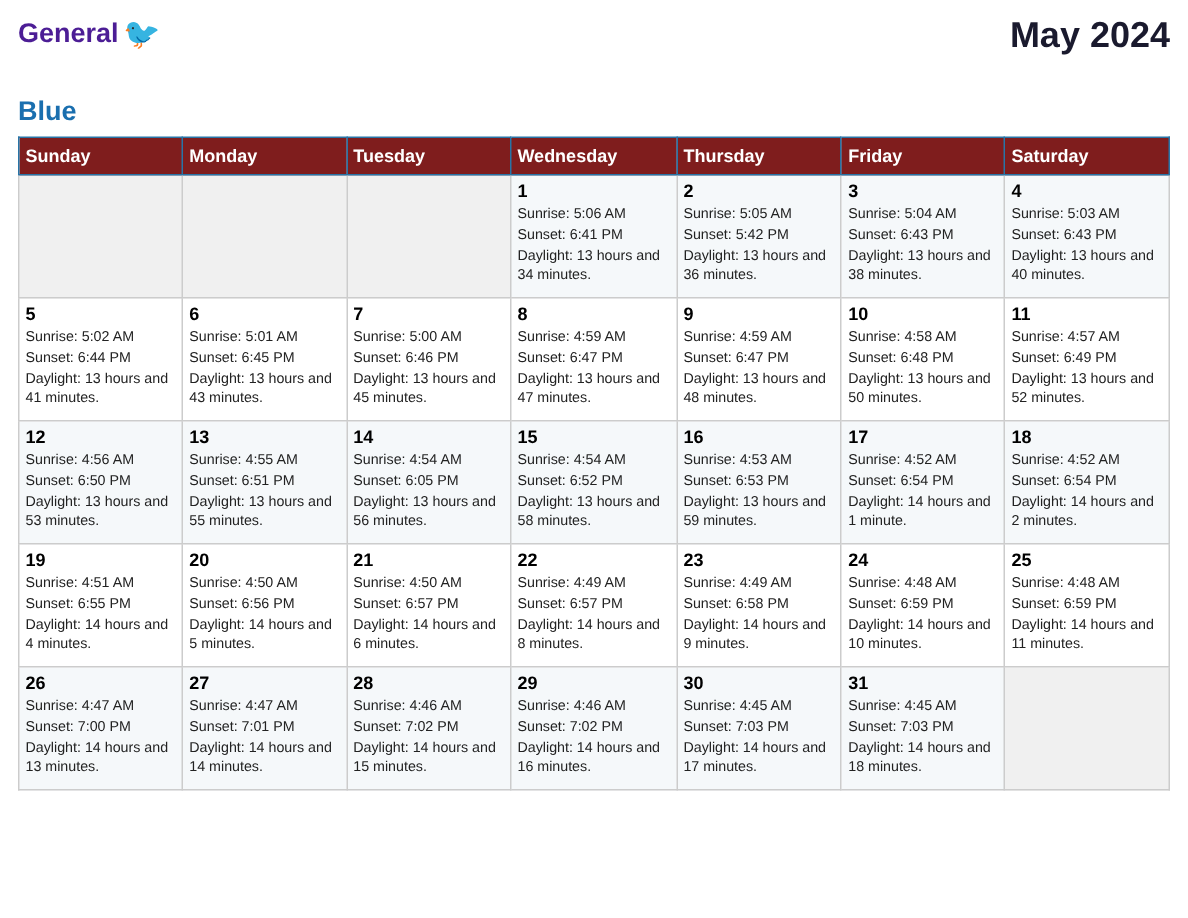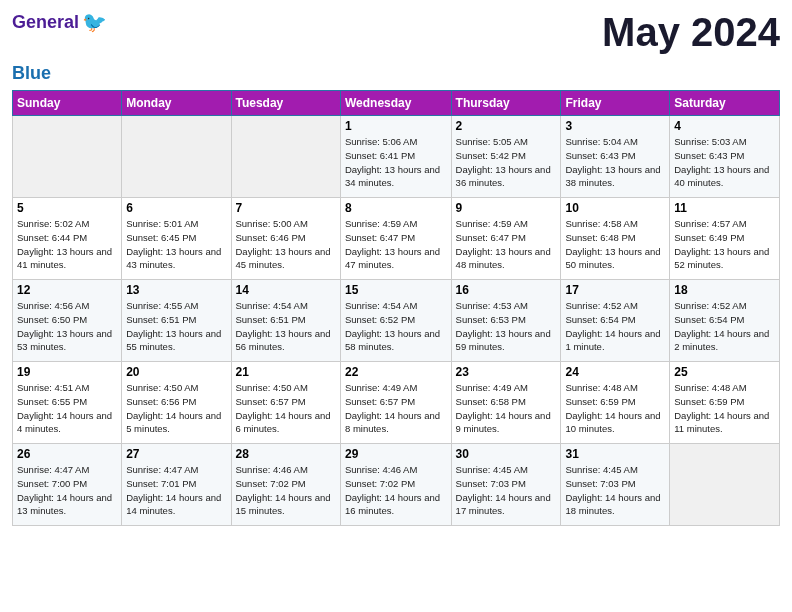--- a/index.html
+++ b/index.html
@@ -42,35 +42,35 @@
     }
     .logo-bird {
       margin-left: 3px;
       color: #1a6faf;
       font-size: 20px;
     }
     .title-block {
       text-align: right;
     }
     .month-title {
-      font-size: 40px;
+      font-size: 24px;
       font-weight: bold;
       color: #1a1a2e;
     }
     .location {
       font-size: 14px;
       color: #333;
     }
     table {
       width: 100%;
       border-collapse: collapse;
       font-size: 10.5px;
     }
     thead tr th {
-      background-color: #a21caf;
+      background-color: #7f1d1d;
       color: #fff;
       padding: 5px 4px;
       text-align: left;
       font-size: 12px;
       font-weight: bold;
       border: 1px solid #2874a6;
     }
     tbody tr td {
       border: 1px solid #ccc;
       vertical-align: top;
@@ -225,21 +225,21 @@
           <td>
             <span class="day-num">13</span>
             <div class="day-info">Sunrise: 4:55 AM
 Sunset: 6:51 PM
 Daylight: 13 hours
 and 55 minutes.</div>
           </td>
           <td>
             <span class="day-num">14</span>
             <div class="day-info">Sunrise: 4:54 AM
-Sunset: 6:51 PM
+Sunset: 6:05 PM
 Daylight: 13 hours
 and 56 minutes.</div>
           </td>
           <td>
             <span class="day-num">15</span>
             <div class="day-info">Sunrise: 4:54 AM
 Sunset: 6:52 PM
 Daylight: 13 hours
 and 58 minutes.</div>
           </td>

